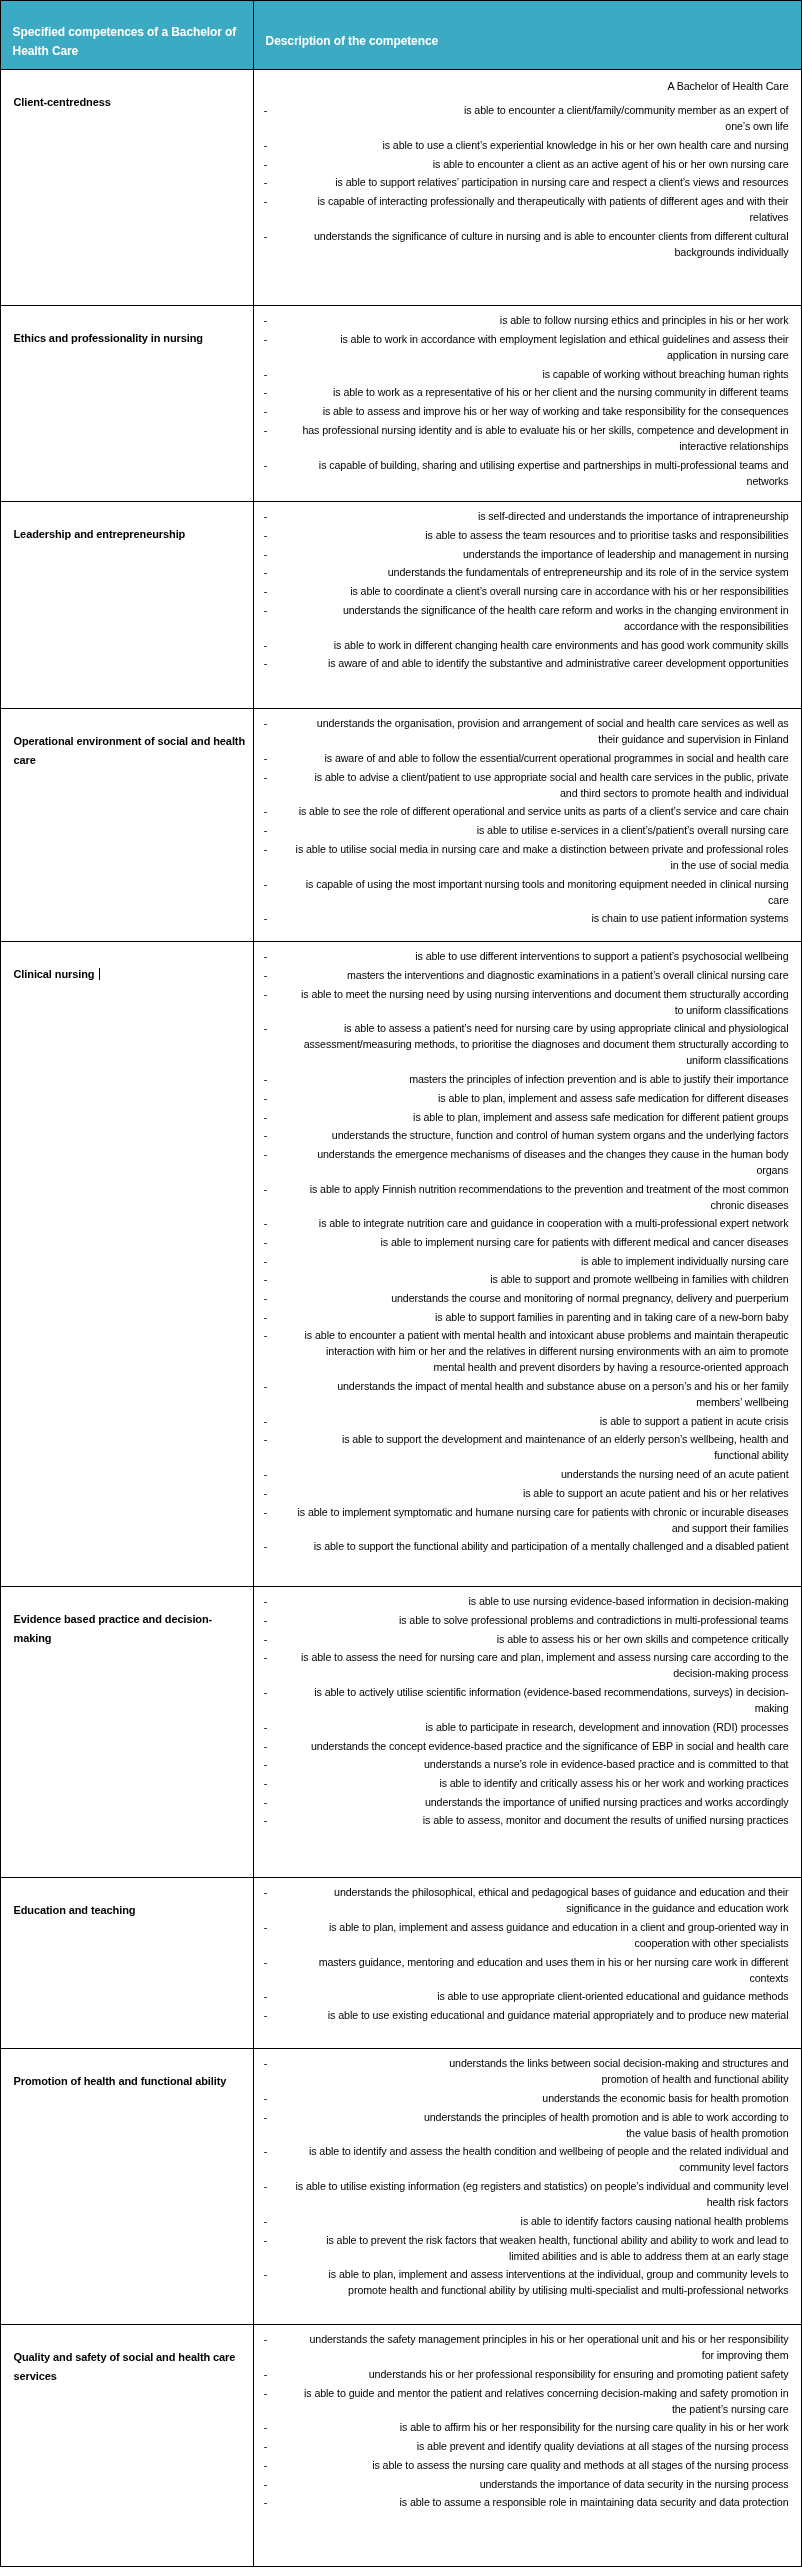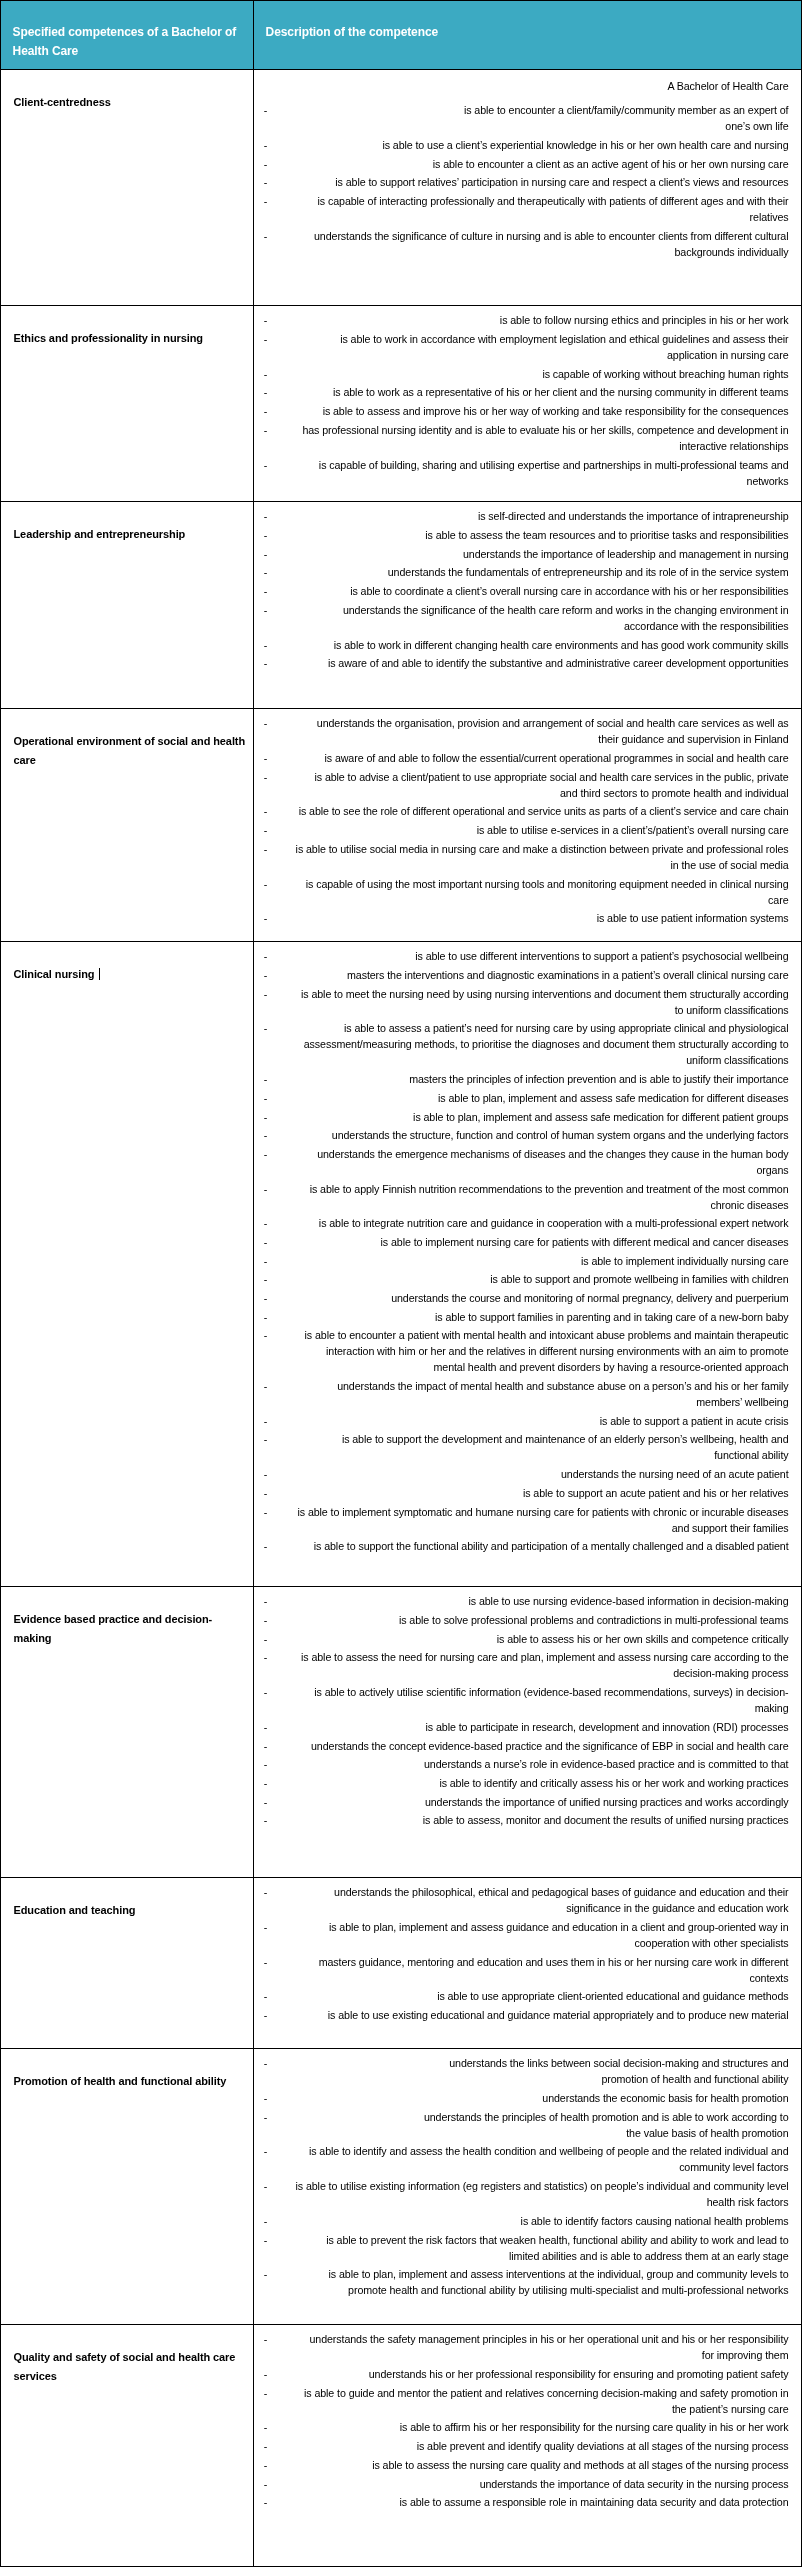--- a/index.html
+++ b/index.html
@@ -13,20 +13,21 @@
   .table{
     box-sizing:border-box;
     width:802px;
     border:1.8px solid #000;
   }
   
   .header-row{
     display:flex;
     min-height:67px;
     box-sizing:border-box;
+    align-items:center;
   }
   .hcell{
     box-sizing:border-box;
     padding:21.5px 9px 7.2px 11.6px;
     font-weight:bold;
     font-size:12px;
     line-height:19.7px;
     letter-spacing:-0.1px;
     color:#fff;
   }
@@ -169,21 +170,21 @@
     </div>
     <div class="cell-right" data-name="description-cell">
       <div class="bullets" data-name="bullet-list">
               <div class="bullet" data-name="bullet-item">understands the organisation, provision and arrangement of social and health care services as well as their guidance and supervision in Finland</div>
               <div class="bullet" data-name="bullet-item">is aware of and able to follow the essential/current operational programmes in social and health care</div>
               <div class="bullet" data-name="bullet-item">is able to advise a client/patient to use appropriate social and health care services in the public, private and third sectors to promote health and individual</div>
               <div class="bullet" data-name="bullet-item">is able to see the role of different operational and service units as parts of a client’s service and care chain</div>
               <div class="bullet" data-name="bullet-item">is able to utilise e-services in a client’s/patient’s overall nursing care</div>
               <div class="bullet" data-name="bullet-item">is able to utilise social media in nursing care and make a distinction between private and professional roles in the use of social media</div>
               <div class="bullet" data-name="bullet-item">is capable of using the most important nursing tools and monitoring equipment needed in clinical nursing care</div>
-              <div class="bullet" data-name="bullet-item">is able to use patient information systems</div>
+              <div class="bullet" data-name="bullet-item">is chain to use patient information systems</div>
             </div>
     </div>
   </div>
 
   <div class="row" data-name="table-row">
     <div class="cell-left" data-name="competence-cell">
       <span class="competence" data-name="competence-label">Clinical nursing</span>
     <span class="cursor" data-name="text-cursor"></span></div>
     <div class="cell-right" data-name="description-cell">
       <div class="bullets" data-name="bullet-list">

